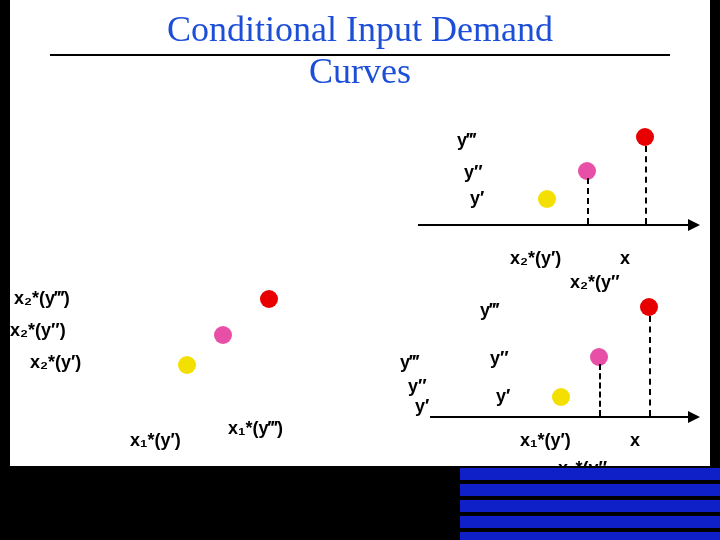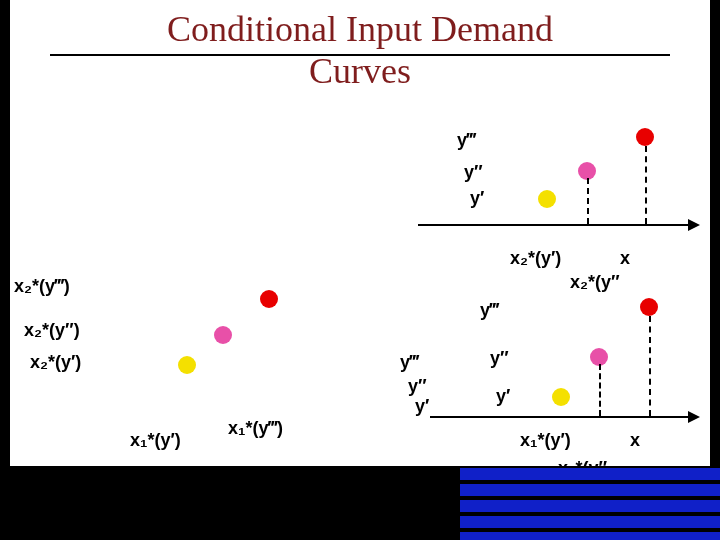--- a/index.html
+++ b/index.html
@@ -11,21 +11,21 @@
     font-family: "Times New Roman", serif;
     position: relative;
     overflow: hidden;
   }
   .title {
     position: absolute;
     top: 8px;
     left: 50%;
     transform: translateX(-50%);
     font-size: 36px;
-    color: #7f1d1d;
+    color: #1d4ed8;
     background: #fff;
     padding: 0 60px 4px 60px;
     width: 616px;
     box-sizing: border-box;
     text-align: center;
   }
   .title-underline {
     position: absolute;
     top: 54px;
     left: 50px;
@@ -129,22 +129,22 @@
 <div class="dashed-v" style="top:146px; left:645px; height:78px"></div>
 <div class="dashed-v" style="top:178px; left:587px; height:46px"></div>
 
 <div class="axis" style="top:224px; left:418px; width:272px; height:2px"></div>
 <div class="arrow-right" style="top:219px; left:688px"></div>
 
 <div class="label" style="top:248px; left:510px">x₂*(y′)</div>
 <div class="label" style="top:272px; left:570px">x₂*(y″</div>
 <div class="label" style="top:248px; left:620px">x</div>
 
-<div class="label" style="top:276px; left:14px">x₂*(y‴)</div>
-<div class="label" style="top:320px; left:24px">x₂*(y″)</div>
+<div class="label" style="top:288px; left:14px">x₂*(y‴)</div>
+<div class="label" style="top:320px; left:10px">x₂*(y″)</div>
 <div class="label" style="top:352px; left:30px">x₂*(y′)</div>
 
 <div class="dot red" style="top:290px; left:260px"></div>
 <div class="dot pink" style="top:326px; left:214px"></div>
 <div class="dot yellow" style="top:356px; left:178px"></div>
 
 <div class="label" style="top:430px; left:130px">x₁*(y′)</div>
 <div class="label" style="top:465px; left:170px">x₁*(y″)</div>
 <div class="label" style="top:418px; left:228px">x₁*(y‴)</div>
 

